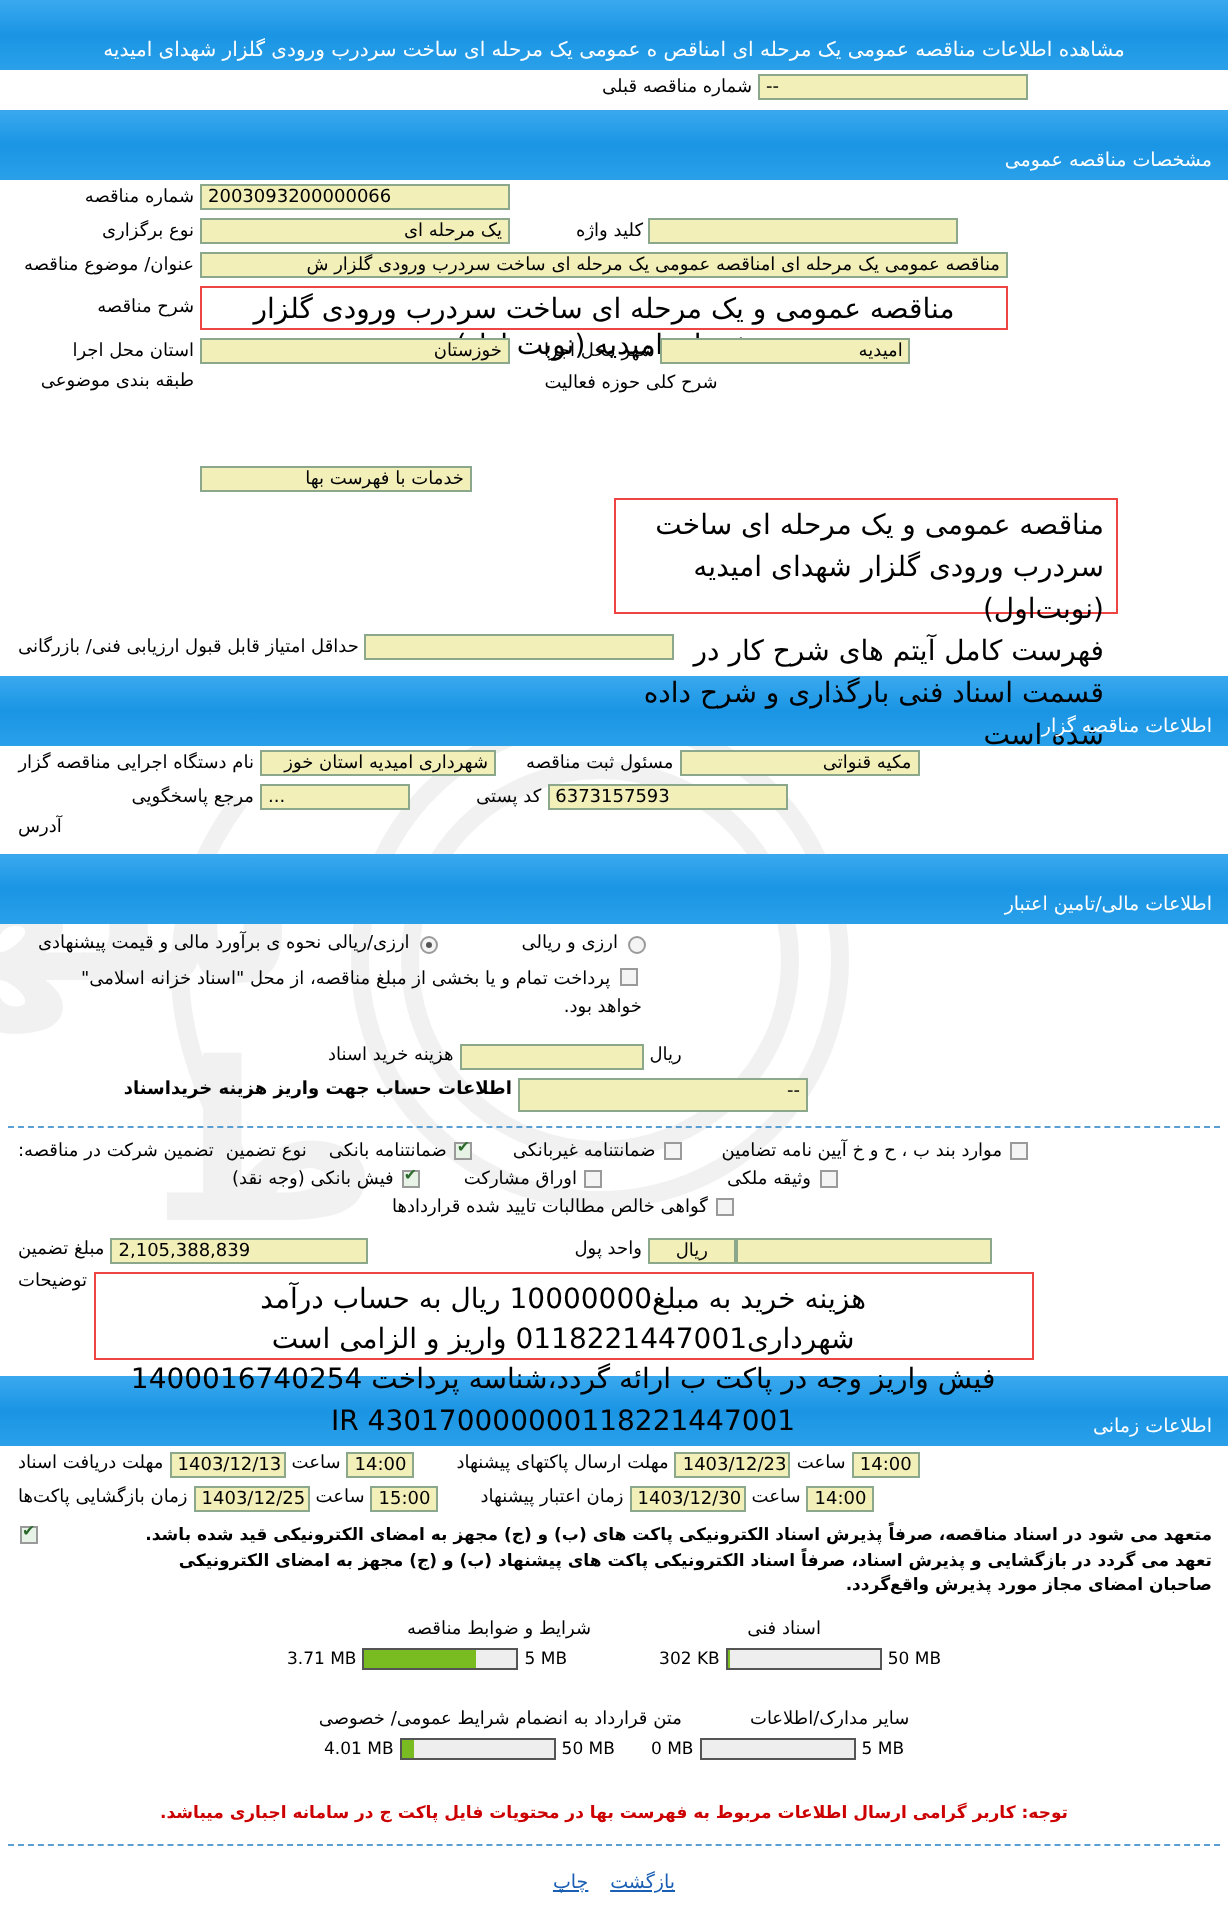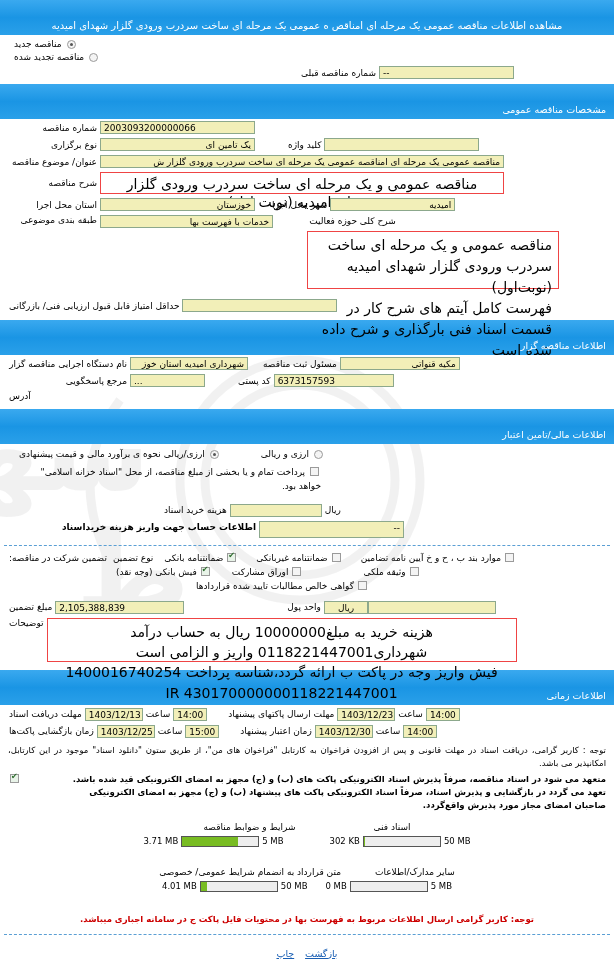--- a/index.html
+++ b/index.html
@@ -152,32 +152,20 @@
         <text x="150" y="160">سهر</text>
         <text x="190" y="280">ط</text>
       </g>
     </svg>
   </div>
 
   <div class="content">
 
     <div class="bar center">مشاهده اطلاعات مناقصه  عمومی یک  مرحله ای  امناقص ه  عمومی یک  مرحله ای  ساخت سردرب ورودی گلزار شهدای امیدیه</div>
 
-    <div class="row" style="justify-content:flex-start; padding-top:4px; padding-right:0;">
-      <div style="width:100%; display:flex; flex-direction:column; align-items:flex-end; padding-left:8px;">
-        <div style="display:flex; align-items:center; gap:3px; margin-bottom:3px;">
-          <span class="rb on"></span>
-          <span>مناقصه جدید</span>
-        </div>
-        <div style="display:flex; align-items:center; gap:3px;">
-          <span class="rb"></span>
-          <span>مناقصه تجدید شده</span>
-        </div>
-      </div>
-    </div>
 
     <div class="row" style="padding-bottom:5px;">
       <div style="flex:1"></div>
       <div class="fld num" style="width:135px;">--</div>
       <div class="lbl">شماره  مناقصه  قبلی</div>
       <div style="width:292px"></div>
     </div>
 
     <div class="bar">مشخصات مناقصه عمومی</div>
 
@@ -185,21 +173,21 @@
       <div style="flex:1"></div>
       <div class="fld num" style="width:155px;">2003093200000066</div>
       <div class="lbl" style="width:88px">شماره  مناقصه</div>
     </div>
 
     <div class="row">
       <div style="flex:1"></div>
       <div class="fld" style="width:155px;"></div>
       <div class="lbl">کلید واژه</div>
       <div style="width:30px"></div>
-      <div class="fld" style="width:155px;">یک تامین ای</div>
+      <div class="fld" style="width:155px;">یک مرحله ای</div>
       <div class="lbl" style="width:88px">نوع  برگزاری</div>
     </div>
 
     <div class="row">
       <div style="flex:1"></div>
       <div class="fld" style="width:404px;">مناقصه عمومی یک مرحله ای  امناقصه عمومی یک مرحله ای ساخت سردرب ورودی گلزار ش</div>
       <div class="lbl" style="width:88px">عنوان/ موضوع  مناقصه</div>
     </div>
 
     <div class="row">
@@ -214,21 +202,21 @@
       <div class="lbl">شهر محل اجرا</div>
       <div style="width:14px"></div>
       <div class="fld" style="width:155px;">خوزستان</div>
       <div class="lbl" style="width:88px">استان محل اجرا</div>
     </div>
 
     <div class="row" style="align-items:flex-start;">
       <div style="flex:1"></div>
       <div style="width:125px; text-align:center; padding-top:1px;" class="lbl">شرح کلی حوزه فعالیت</div>
       <div style="width:14px"></div>
-      <div class="fld" style="width:173px;">خدمات با فهرست بها</div>
+      <div class="fld" style="width:136px;margin-top:47px;">خدمات با فهرست بها</div>
       <div class="lbl" style="width:88px">طبقه بندی  موضوعی</div>
     </div>
 
     <div class="row" style="padding-top:1px;">
       <div style="flex:1"></div>
       <div class="box" style="width:252px; height:58px; text-align:right; line-height:1.5; white-space:pre-line; padding:3px 6px;">مناقصه عمومی و یک مرحله ای ساخت سردرب ورودی گلزار شهدای امیدیه (نوبت‌اول)
 فهرست کامل آیتم های شرح کار در قسمت اسناد فنی بارگذاری و شرح داده شده است</div>
       <div style="width:301px"></div>
     </div>
 
@@ -407,21 +395,20 @@
       <div class="fld num" style="width:58px; text-align:center;">1403/12/30</div>
       <div class="lbl">زمان اعتبار پیشنهاد</div>
       <div style="width:18px"></div>
       <div class="fld num" style="width:34px; text-align:center;">15:00</div>
       <div class="lbl">ساعت</div>
       <div class="fld num" style="width:58px; text-align:center;">1403/12/25</div>
       <div class="lbl">زمان بازگشایی پاکت‌ها</div>
     </div>
 
 
-    <div class="note">توجه : کاربر گرامی، دریافت اسناد در مهلت قانونی و پس از افزودن فراخوان به کارتابل "فراخوان های من"، از طریق ستون "دانلود اسناد" موجود در این کارتابل، امکانپذیر می باشد.</div>
 
     <div style="display:flex; align-items:flex-start; padding:2px 8px 0 8px;gap:34px;">
       <div style="flex:1" class="notebold">متعهد می شود در اسناد مناقصه، صرفاً پذیرش اسناد الکترونیکی پاکت های (ب) و (ج) مجهز به امضای الکترونیکی قید شده باشد. تعهد می گردد در بازگشایی و پذیرش اسناد، صرفاً اسناد الکترونیکی پاکت های پیشنهاد (ب) و (ج) مجهز به امضای الکترونیکی صاحبان امضای مجاز مورد پذیرش واقع‌گردد.</div>
       <span class="cb on" style="margin-top:1px; margin-right:3px;"></span>
     </div>
 
     <div class="spacer"></div>
 
     <div style="display:flex; justify-content:center; gap:72px; padding-top:4px;">
       <div class="lbl" style="text-align:center;">اسناد فنی</div>

